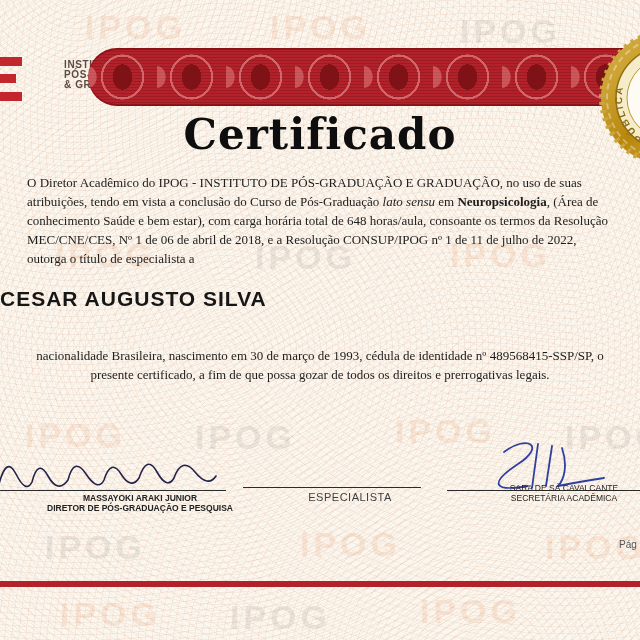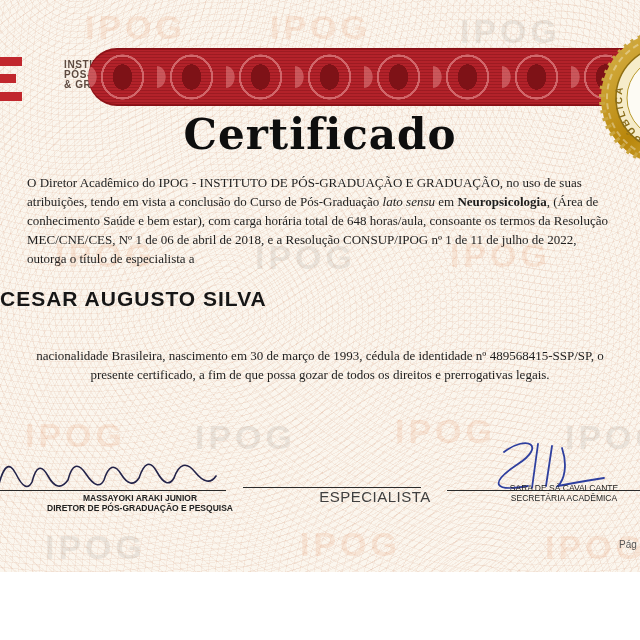--- a/index.html
+++ b/index.html
@@ -1,18 +1,18 @@
 <!DOCTYPE html>
 <html><head>
 <meta charset="utf-8">
 <style>
   html,body{margin:0;padding:0;}
   body{width:640px;height:640px;overflow:hidden;position:relative;
        font-family:"Liberation Serif", serif;}
-  .page{position:absolute;inset:0;width:640px;height:572px;overflow:hidden;
+  .page{position:absolute;inset:0;width:640px;height:640px;overflow:hidden;
     background:
       repeating-radial-gradient(circle at 12% -5%, rgba(213,158,128,.14) 0 1px, transparent 1px 6px),
       repeating-radial-gradient(circle at 88% 18%, rgba(213,158,128,.12) 0 1px, transparent 1px 7px),
       repeating-radial-gradient(circle at 35% 55%, rgba(213,158,128,.12) 0 1px, transparent 1px 6px),
       repeating-radial-gradient(circle at 75% 105%, rgba(213,158,128,.13) 0 1px, transparent 1px 7px),
       #fbf6ee;}
   .wm{position:absolute;font-family:"Liberation Sans",sans-serif;font-weight:bold;
       font-size:34px;letter-spacing:4px;pointer-events:none;}
   .wm.peach{color:rgba(228,146,95,.16);}
   .wm.gray{color:rgba(168,158,150,.20);}
@@ -60,21 +60,21 @@
   .sig-left-line{left:0;width:226px;top:490px;}
   .sig-center-line{left:243px;width:178px;top:487px;}
   .sig-right-line{left:447px;width:193px;top:490px;}
 
   .sig-left-svg{position:absolute;left:-6px;top:448px;}
   .sig-right-svg{position:absolute;left:458px;top:438px;}
 
   .sig-caption{position:absolute;text-align:center;font-family:"Liberation Sans",sans-serif;
      color:#222;font-size:8.5px;line-height:10px;padding-left:27px;}
   .cap-left{left:0;width:226px;top:493px;font-weight:bold;}
-  .cap-center{left:259px;width:178px;top:492px;font-size:15px;color:#3f3f3f;letter-spacing:.5px;}
+  .cap-center{left:234px;width:178px;top:492px;font-size:11px;color:#3f3f3f;letter-spacing:.5px;}
   .cap-right{left:447px;width:180px;top:483px;}
   .cap-right .rname{font-weight:normal;}
   .cap-right .rrole{font-weight:normal;}
 
   .bottom-stripe{position:absolute;left:0;right:0;top:581px;height:6px;background:#b3222a;}
   .page-indicator{position:absolute;left:619px;top:539px;white-space:nowrap;
      font-family:"Liberation Sans",sans-serif;font-size:10px;color:#555;}
 </style>
 </head>
 <body>

